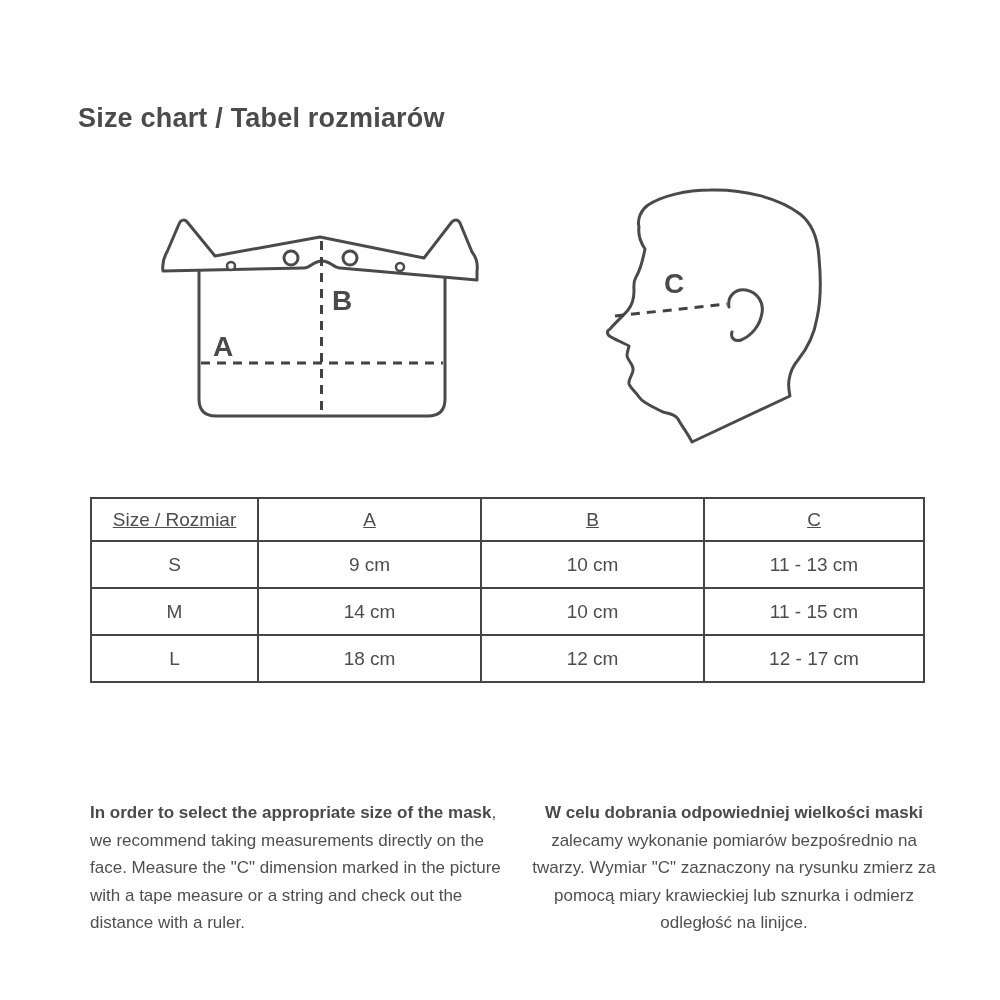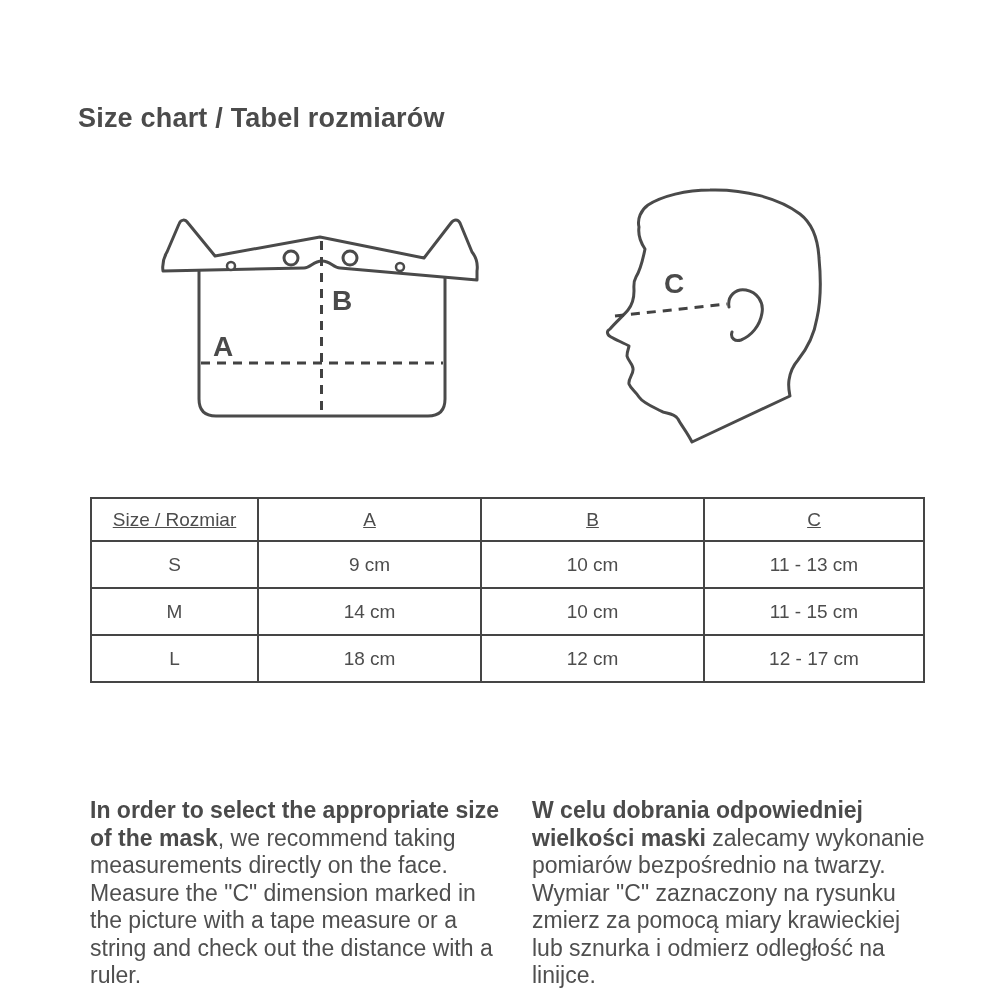--- a/index.html
+++ b/index.html
@@ -35,25 +35,25 @@
   .size-table thead tr{height:43px;text-decoration:underline;}
   .size-table tbody tr{height:47px;}
   .col-size{width:165px;}
   .col-a{width:221px;}
   .col-b{width:221px;}
   .col-c{width:218px;}
   .notes{
     position:absolute;left:0;top:766px;width:1000px;
   }
   .note{
-    position:absolute;top:8px;
-    font-size:23px;line-height:27.5px;color:#4f4f4f;
+    position:absolute;top:16px;
+    font-size:17px;line-height:27.5px;color:#4f4f4f;
   }
   .note-en{left:90px;width:414px;}
-  .note-pl{left:532px;width:404px;}
+  .note-pl{left:532px;width:404px;text-align:center;}
   .note b{font-weight:700;color:#4a4a4a;}
   svg .outline{fill:#ffffff;stroke:#4a4a4a;stroke-width:3;stroke-linejoin:round;stroke-linecap:round;}
   svg .hole{fill:#ffffff;stroke:#4a4a4a;}
   svg .dash{fill:none;stroke:#424242;stroke-width:3;stroke-dasharray:9 7;}
   svg .dim-label{font-family:"Liberation Sans",sans-serif;font-size:28px;font-weight:600;fill:#4a4a4a;}
 </style>
 </head>
 <body>
 
 <div class="page">

